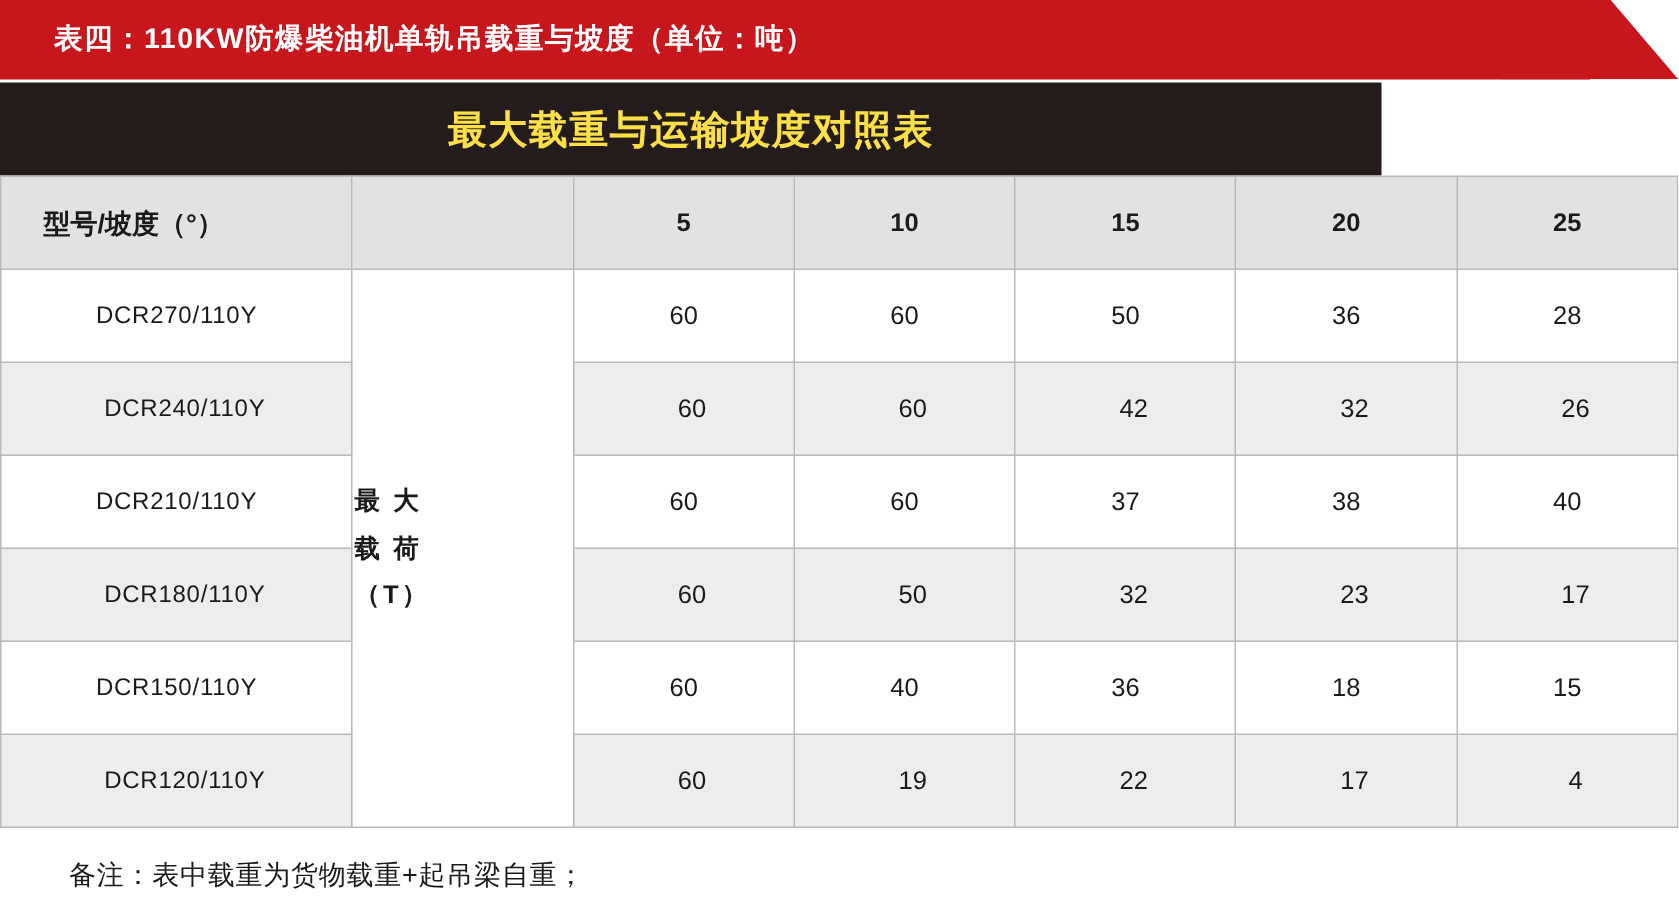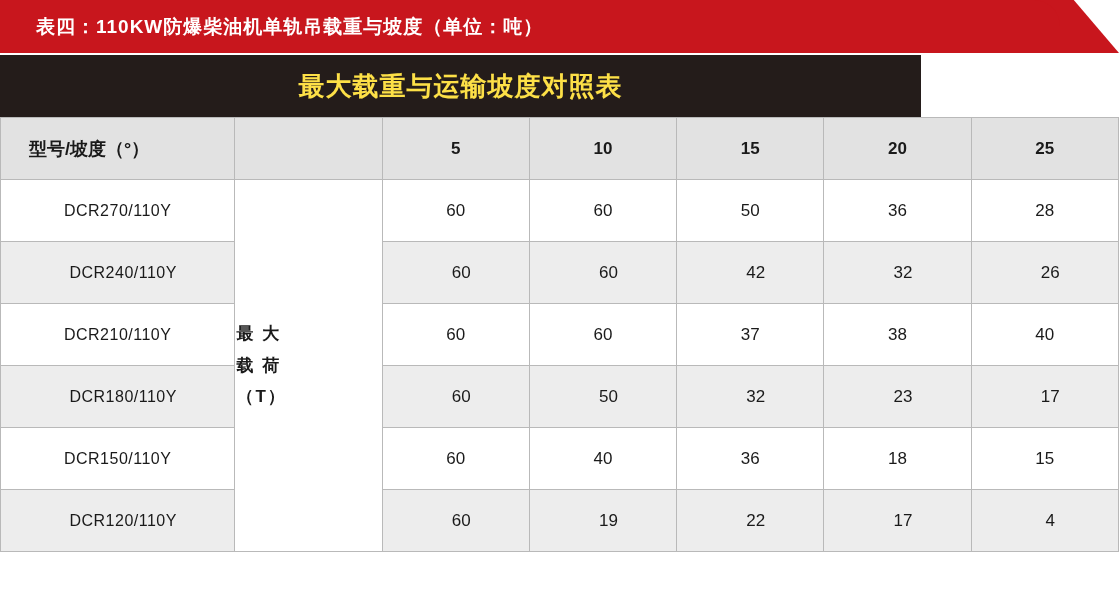--- a/index.html
+++ b/index.html
@@ -225,14 +225,15 @@
           <td>60</td>
           <td>19</td>
           <td>22</td>
           <td>17</td>
           <td>4</td>
         </tr>
       </tbody>
     </table>
   </div>
 
+  <div class="footnote">备注：表中载重为货物载重+起吊梁自重；</div>
 
 </div>
 
 </body></html>

